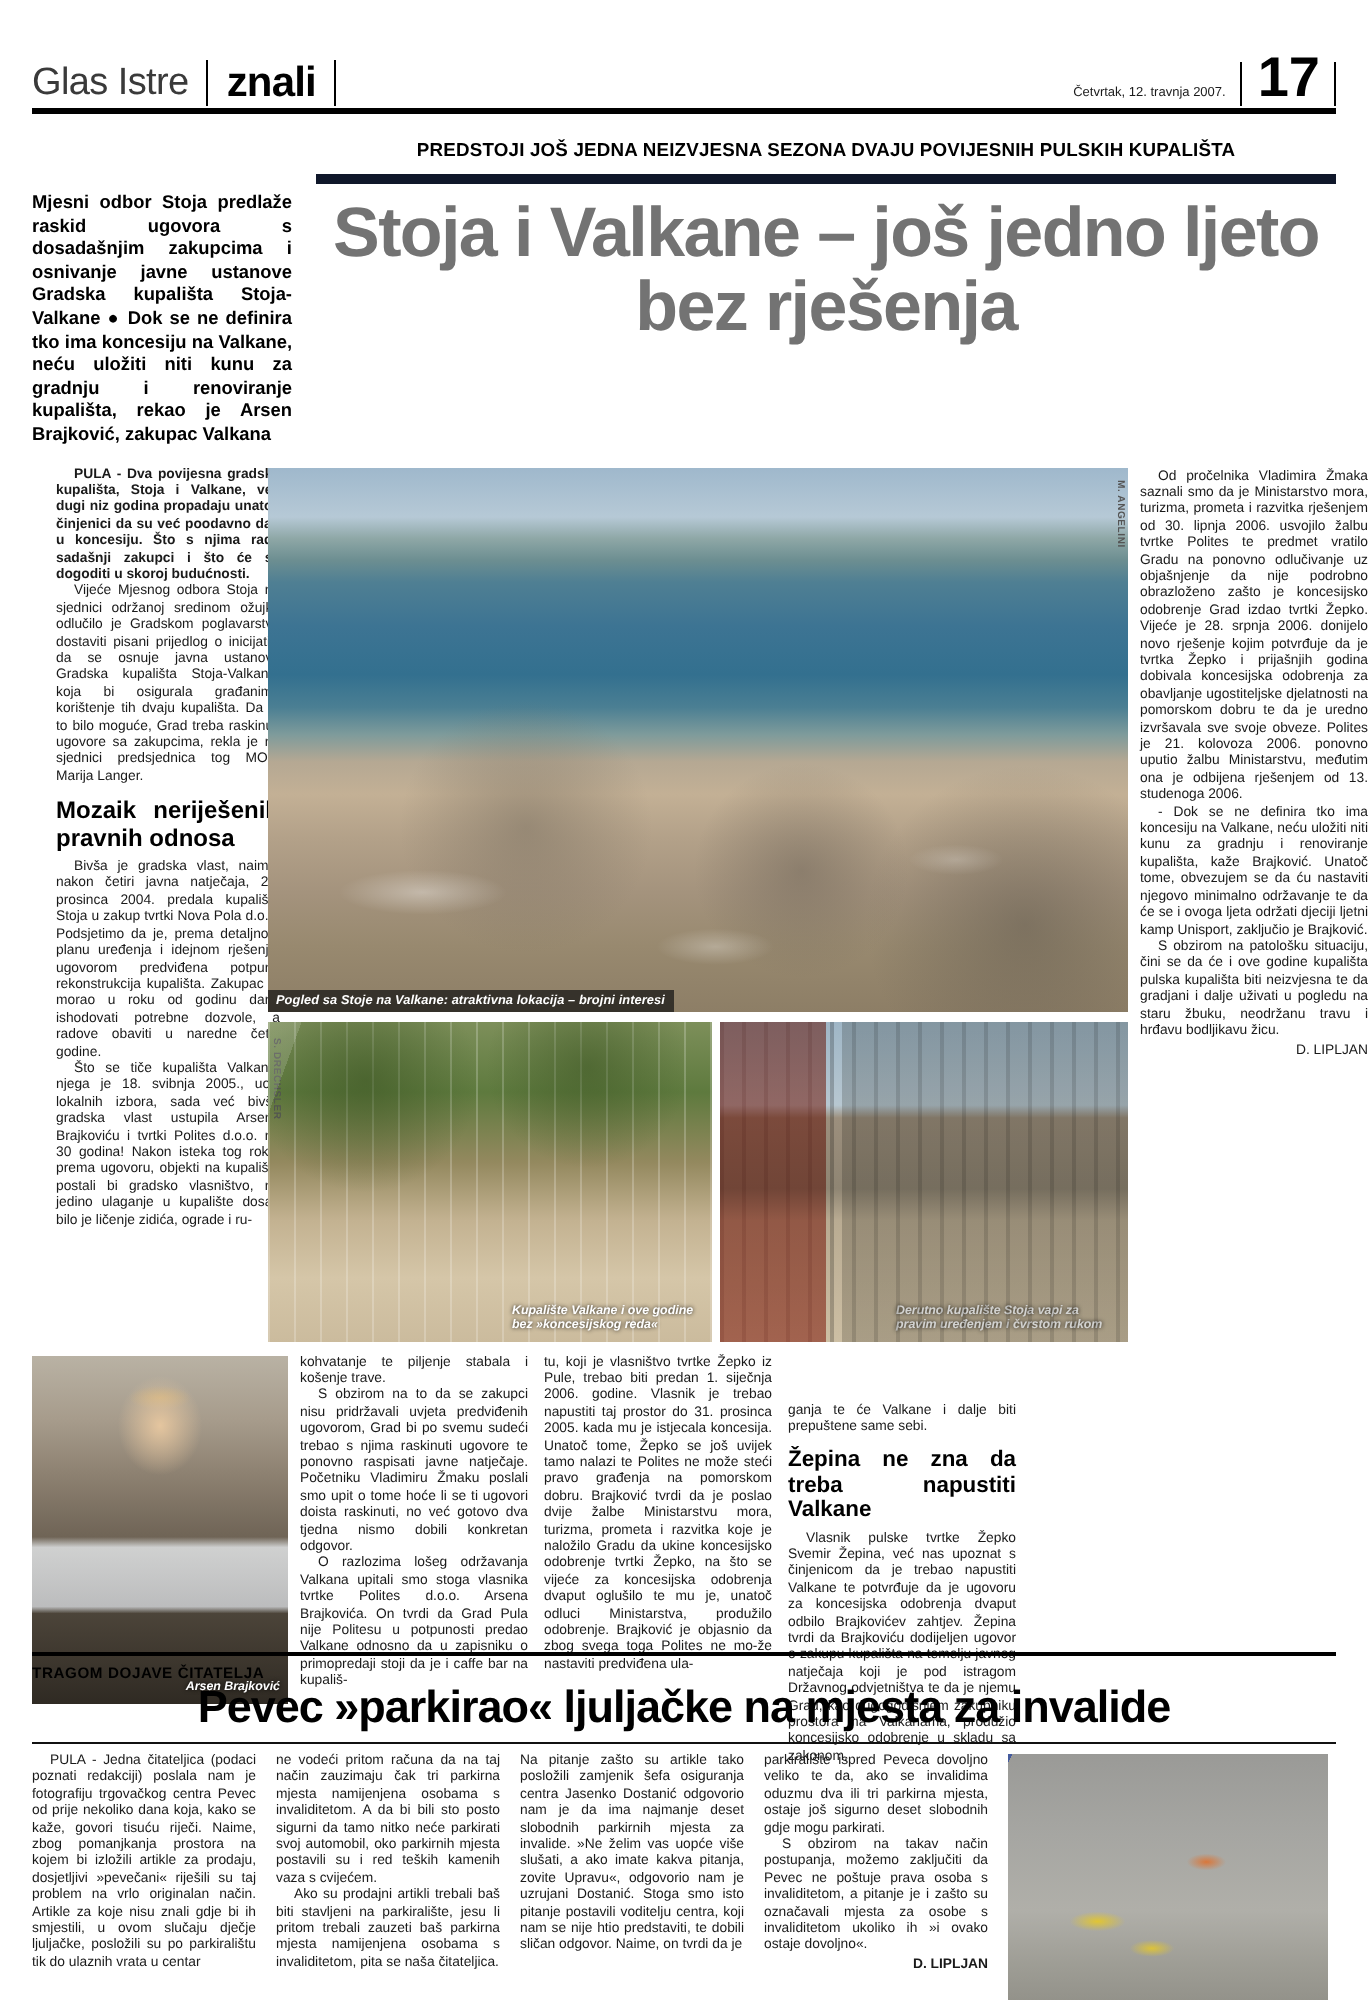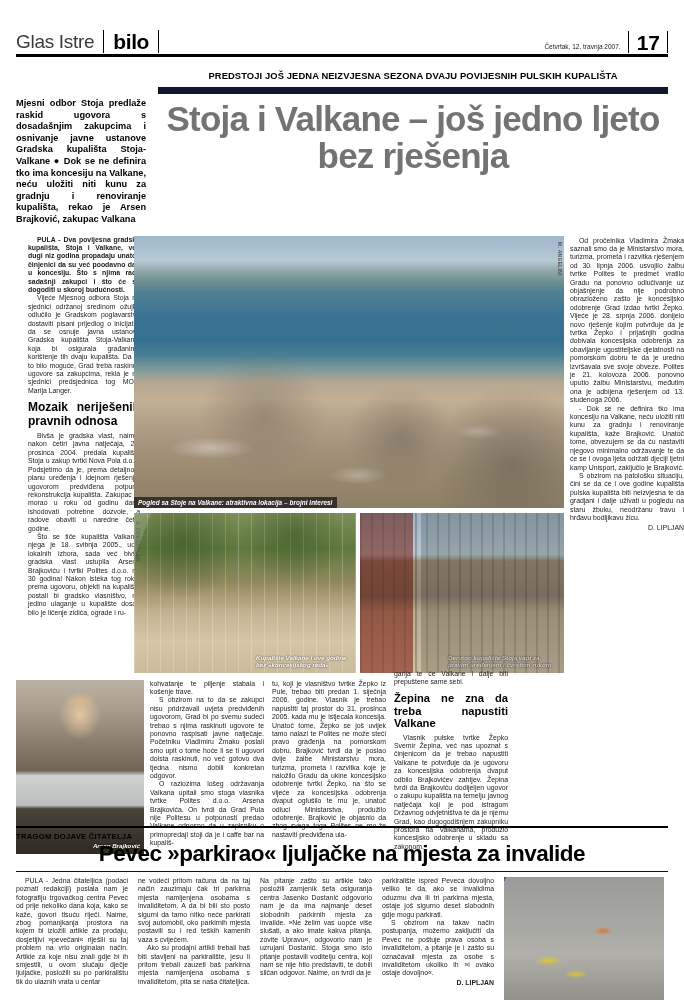--- a/index.html
+++ b/index.html
@@ -34,33 +34,33 @@
     padding:0 9px 4px 9px;
   }
   .mast-sep2 { width:1px; background:#000; height:23px; margin-bottom:3px; }
   .mast-rule { flex:1; }
   .mast-date {
     font-size:6.5px; color:#1a1a1a; padding-bottom:6px; padding-right:7px;
     white-space:nowrap;
   }
   .mast-sep3 { width:1px; background:#000; height:22px; margin-bottom:3px; }
   .mast-pageno {
-    font-size:21px; font-weight:bold; padding:0 7px 3px 8px; line-height:1;
+    font-size:28px; font-weight:bold; padding:0 7px 3px 8px; line-height:1;
   }
   .mast-sep4 { width:1px; background:#000; height:22px; margin-bottom:3px; }
   .mast-underline {
     position:absolute; left:0; right:0; bottom:-1px; height:3px; background:#000;
   }
 
   
   .top-zone { position:relative; margin:9px 16px 0 16px; }
 
   .kicker-bar {
     margin-left:142px;
-    border-bottom:7px solid #0f172a;
+    border-bottom:5px solid #0f172a;
     padding-bottom:4px;
     text-align:center;
   }
   .kicker-bar .kicker {
     font-size:9.4px; font-weight:bold; letter-spacing:0.1px; color:#000;
   }
 
   .headline-row { display:flex; margin-top:0; }
   .lead-col { width:136px; flex:0 0 136px; padding-right:6px; }
   .lead-col .lead {
@@ -206,21 +206,21 @@
   }
 </style>
 </head>
 <body>
 
 <div class="page">
 
   <div class="masthead">
     <div class="mast-brand">Glas Istre</div>
     <div class="mast-sep"></div>
-    <div class="mast-section">bilo</div>
+    <div class="mast-section">znali</div>
     <div class="mast-sep2"></div>
     <div class="mast-rule"></div>
     <div class="mast-date">Četvrtak, 12. travnja 2007.</div>
     <div class="mast-sep3"></div>
     <div class="mast-pageno">17</div>
     <div class="mast-sep4"></div>
     <div class="mast-underline"></div>
   </div>
 
   <div class="top-zone">
@@ -269,21 +269,21 @@
     <div class="col-text" style="position:absolute; left:134px; top:444px; width:114px;">
       <p class="noindent">kohvatanje te piljenje stabala i košenje trave.</p>
       <p>S obzirom na to da se zakupci nisu pridržavali uvjeta predviđenih ugovorom, Grad bi po svemu sudeći trebao s njima raskinuti ugovore te ponovno raspisati javne natječaje. Početniku Vladimiru Žmaku poslali smo upit o tome hoće li se ti ugovori doista raskinuti, no već gotovo dva tjedna nismo dobili konkretan odgovor.</p>
       <p>O razlozima lošeg održavanja Valkana upitali smo stoga vlasnika tvrtke Polites d.o.o. Arsena Brajkovića. On tvrdi da Grad Pula nije Politesu u potpunosti predao Valkane odnosno da u zapisniku o primopredaji stoji da je i caffe bar na kupališ-</p>
     </div>
 
     <div class="col-text" style="position:absolute; left:256px; top:444px; width:114px;">
       <p class="noindent">tu, koji je vlasništvo tvrtke Žepko iz Pule, trebao biti predan 1. siječnja 2006. godine. Vlasnik je trebao napustiti taj prostor do 31. prosinca 2005. kada mu je istjecala koncesija. Unatoč tome, Žepko se još uvijek tamo nalazi te Polites ne može steći pravo građenja na pomorskom dobru. Brajković tvrdi da je poslao dvije žalbe Ministarstvu mora, turizma, prometa i razvitka koje je naložilo Gradu da ukine koncesijsko odobrenje tvrtki Žepko, na što se vijeće za koncesijska odobrenja dvaput oglušilo te mu je, unatoč odluci Ministarstva, produžilo odobrenje. Brajković je objasnio da zbog svega toga Polites ne mo-že nastaviti predviđena ula-</p>
     </div>
 
-    <div class="col-text" style="position:absolute; left:378px; top:434px; width:114px;">
+    <div class="col-text" style="position:absolute; left:378px; top:468px; width:114px;">
       <p class="noindent">ganja te će Valkane i dalje biti prepuštene same sebi.</p>
       <div class="subhead">Žepina ne zna da treba napustiti Valkane</div>
       <p>Vlasnik pulske tvrtke Žepko Svemir Žepina, već nas upoznat s činjenicom da je trebao napustiti Valkane te potvrđuje da je ugovoru za koncesijska odobrenja dvaput odbilo Brajkovićev zahtjev. Žepina tvrdi da Brajkoviću dodijeljen ugovor o zakupu kupališta na temelju javnog natječaja koji je pod istragom Državnog odvjetništva te da je njemu Grad, kao dugogodišnjem zakupniku prostora na Valkanama, produžio koncesijsko odobrenje u skladu sa zakonom.</p>
     </div>
 
     <div class="col-text" style="position:absolute; left:554px; top:1px; width:114px;">
       <p>Od pročelnika Vladimira Žmaka saznali smo da je Ministarstvo mora, turizma, prometa i razvitka rješenjem od 30. lipnja 2006. usvojilo žalbu tvrtke Polites te predmet vratilo Gradu na ponovno odlučivanje uz objašnjenje da nije podrobno obrazloženo zašto je koncesijsko odobrenje Grad izdao tvrtki Žepko. Vijeće je 28. srpnja 2006. donijelo novo rješenje kojim potvrđuje da je tvrtka Žepko i prijašnjih godina dobivala koncesijska odobrenja za obavljanje ugostiteljske djelatnosti na pomorskom dobru te da je uredno izvršavala sve svoje obveze. Polites je 21. kolovoza 2006. ponovno uputio žalbu Ministarstvu, međutim ona je odbijena rješenjem od 13. studenoga 2006.</p>
       <p>- Dok se ne definira tko ima koncesiju na Valkane, neću uložiti niti kunu za gradnju i renoviranje kupališta, kaže Brajković. Unatoč tome, obvezujem se da ću nastaviti njegovo minimalno održavanje te da će se i ovoga ljeta održati djeciji ljetni kamp Unisport, zaključio je Brajković.</p>
       <p>S obzirom na patološku situaciju, čini se da će i ove godine kupališta pulska kupališta biti neizvjesna te da gradjani i dalje uživati u pogledu na staru žbuku, neodržanu travu i hrđavu bodljikavu žicu.</p>
       <p class="noindent" style="text-align:right; margin-top:2px;">D. LIPLJAN</p>

